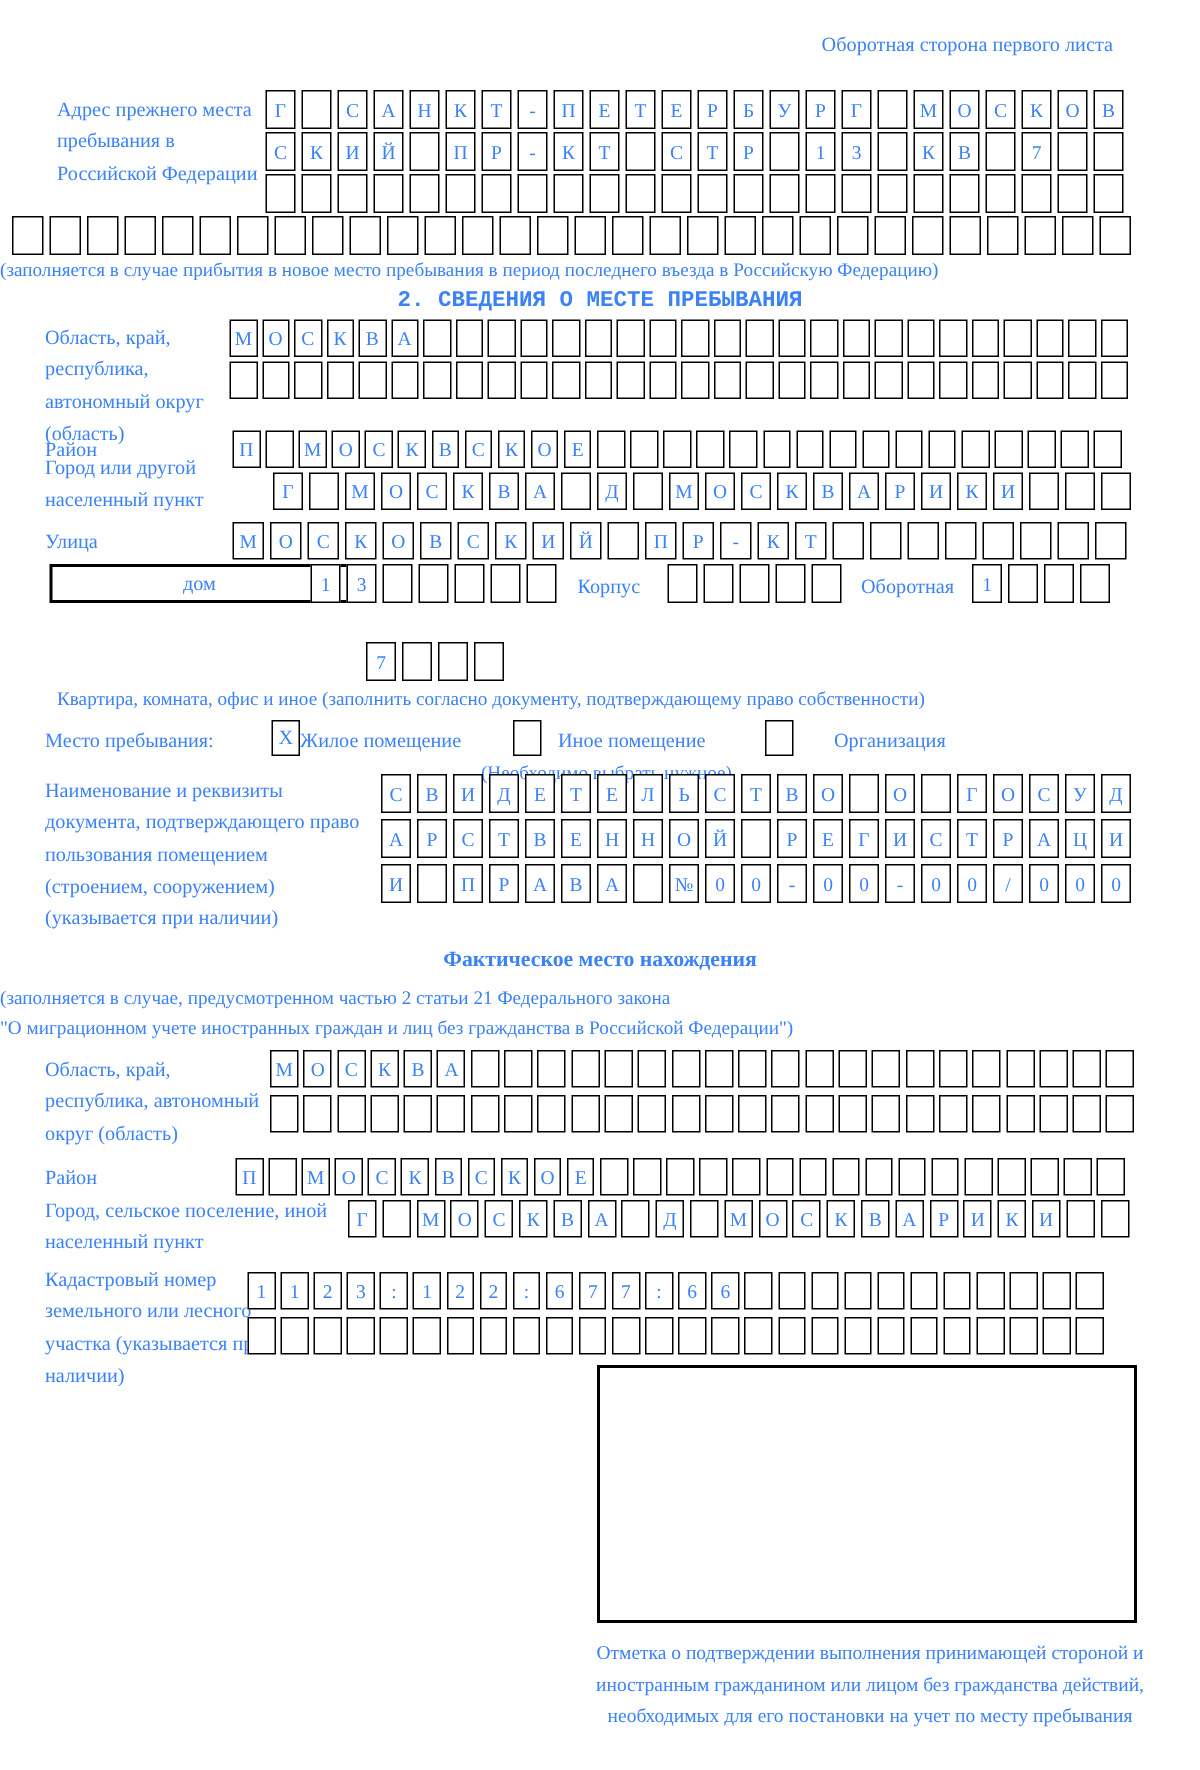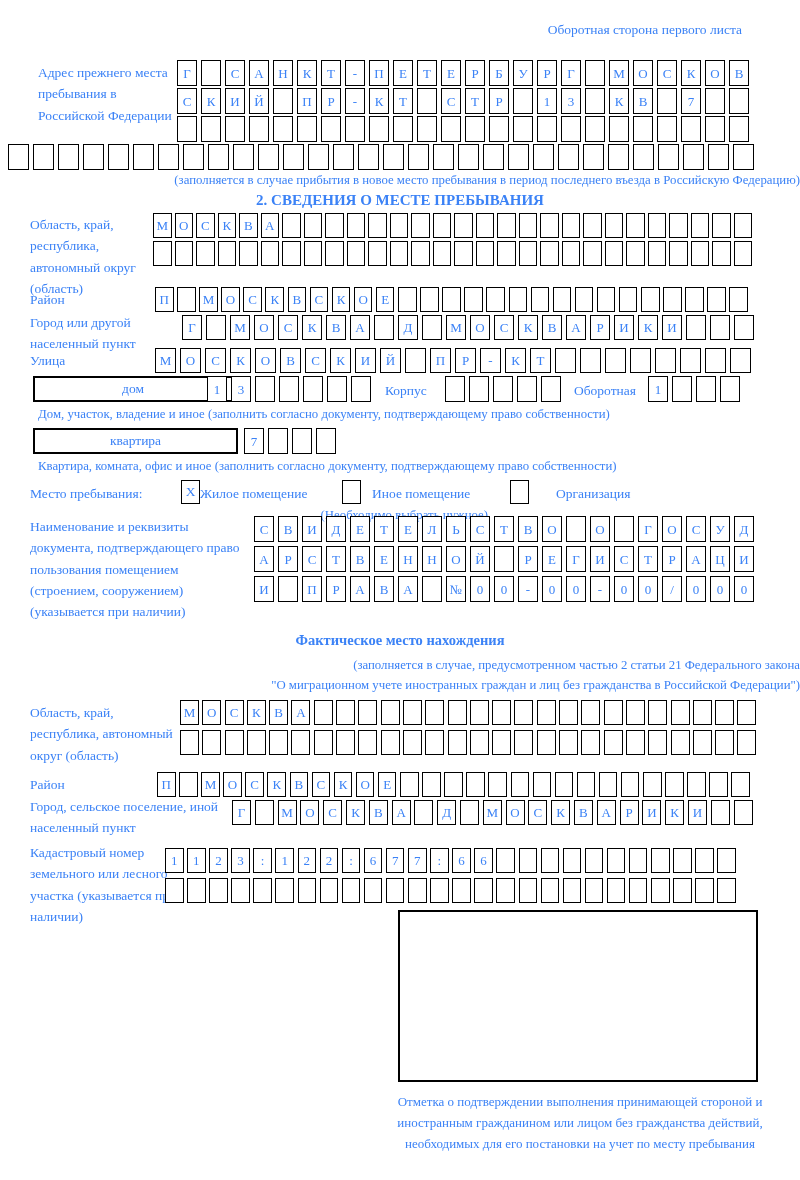--- a/index.html
+++ b/index.html
@@ -1,23 +1,23 @@
 <!DOCTYPE html>
 <html><head>
 <meta charset="utf-8">
 <style>
   html,body{margin:0;padding:0;background:#fff;}
   #page{position:relative;width:800px;height:1180px;background:#fff;color:#3b82f6;
         font-family:"Liberation Serif","DejaVu Serif",serif;overflow:hidden;}
   .abs{position:absolute;}
   .lbl{font-size:13.5px;line-height:1.58;}
   .note{font-size:12.8px;}
-  .hdr{font-weight:bold;font-size:15px;text-align:center;width:100%;}
+  .hdr{font-weight:bold;font-size:15px;text-align:center;width:100%;font-family:Liberation Mono, monospace;}
   .hdr2{font-weight:bold;font-size:14.5px;text-align:center;width:100%;}
-  .center{text-align:right;width:100%;}
+  .center{text-align:left;width:100%;}
   .cells{display:flex;}
   .cells .cell{display:inline-flex;align-items:center;justify-content:center;
       border:1.8px solid #000;box-sizing:border-box;background:#fff;
       width:var(--cw,20px);height:var(--ch,26px);margin-right:var(--gap,4px);
       font-size:13px;line-height:1;}
   .cells .cell:last-child{margin-right:0;}
   .wbox{border:2px solid #000;box-sizing:border-box;display:flex;align-items:center;
       justify-content:center;font-size:13.5px;background:#fff;}
   .cbox{display:inline-flex;align-items:center;justify-content:center;
       border:1.8px solid #000;box-sizing:border-box;width:19px;height:24px;
@@ -232,21 +232,21 @@
       <span class="cell"></span>
       <span class="cell"></span>
       <span class="cell"></span>
       <span class="cell"></span>
       <span class="cell"></span>
       <span class="cell"></span>
       <span class="cell"></span>
       <span class="cell"></span>
     </div>
 
-  <div class="abs lbl" style="left:30px;top:312px;width:148px;font-family:Liberation Serif, serif;">Город или другой населенный пункт</div>
+  <div class="abs lbl" style="left:30px;top:301px;width:148px;font-family:Liberation Serif, serif;">Город или другой населенный пункт</div>
   <div class="abs cells" style="left:182px;top:315px;--cw:20px;--ch:25px;--gap:4px;">
       <span class="cell">Г</span>
       <span class="cell"></span>
       <span class="cell">М</span>
       <span class="cell">О</span>
       <span class="cell">С</span>
       <span class="cell">К</span>
       <span class="cell">В</span>
       <span class="cell">А</span>
       <span class="cell"></span>
@@ -313,23 +313,21 @@
       <span class="cell"></span>
       <span class="cell"></span>
     </div>
   <div class="abs lbl" style="left:574px;top:380px;">Оборотная</div>
   <div class="abs cells" style="left:648px;top:376px;--cw:20px;--ch:26px;--gap:4px;">
       <span class="cell">1</span>
       <span class="cell"></span>
       <span class="cell"></span>
       <span class="cell"></span>
     </div>
-  <div class="abs note" style="left:38px;top:407px;">Дом, участок, владение и иное (заполнить согласно документу, подтверждающему право собственности)</div>
-
-  <div class="abs wbox" style="left:33px;top:428px;width:205px;height:26px;">квартира</div>
+
   <div class="abs cells" style="left:244px;top:428px;--cw:20px;--ch:26px;--gap:4px;">
       <span class="cell">7</span>
       <span class="cell"></span>
       <span class="cell"></span>
       <span class="cell"></span>
     </div>
   <div class="abs note" style="left:38px;top:459px;">Квартира, комната, офис и иное (заполнить согласно документу, подтверждающему право собственности)</div>
 
   <div class="abs lbl" style="left:30px;top:483px;">Место пребывания:</div>
   <span class="abs cbox" style="left:181px;top:480px;">X</span>

